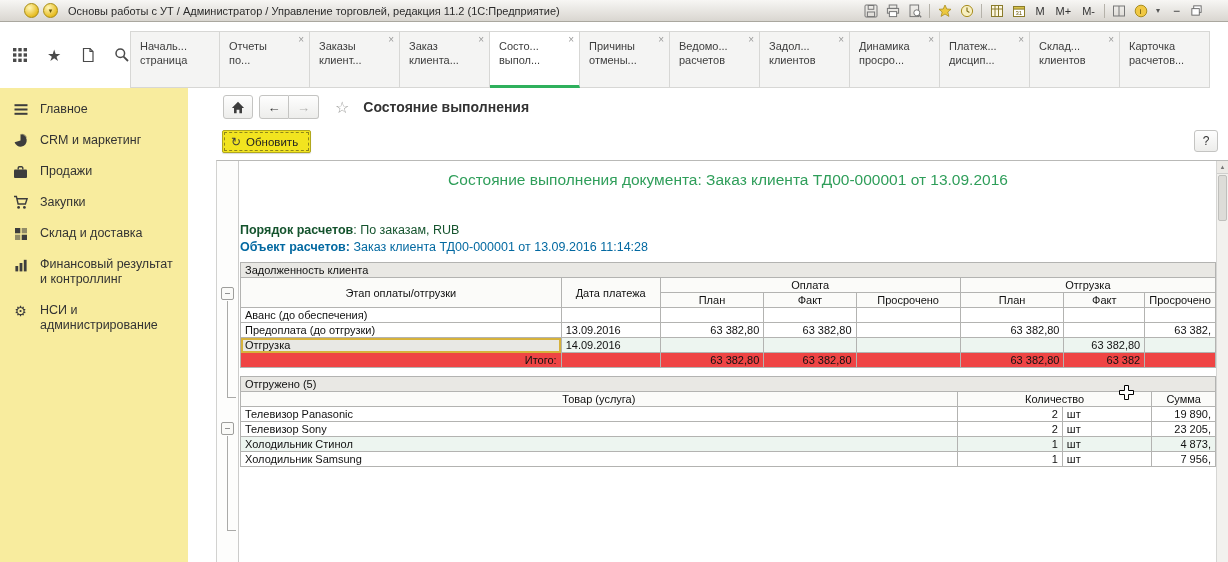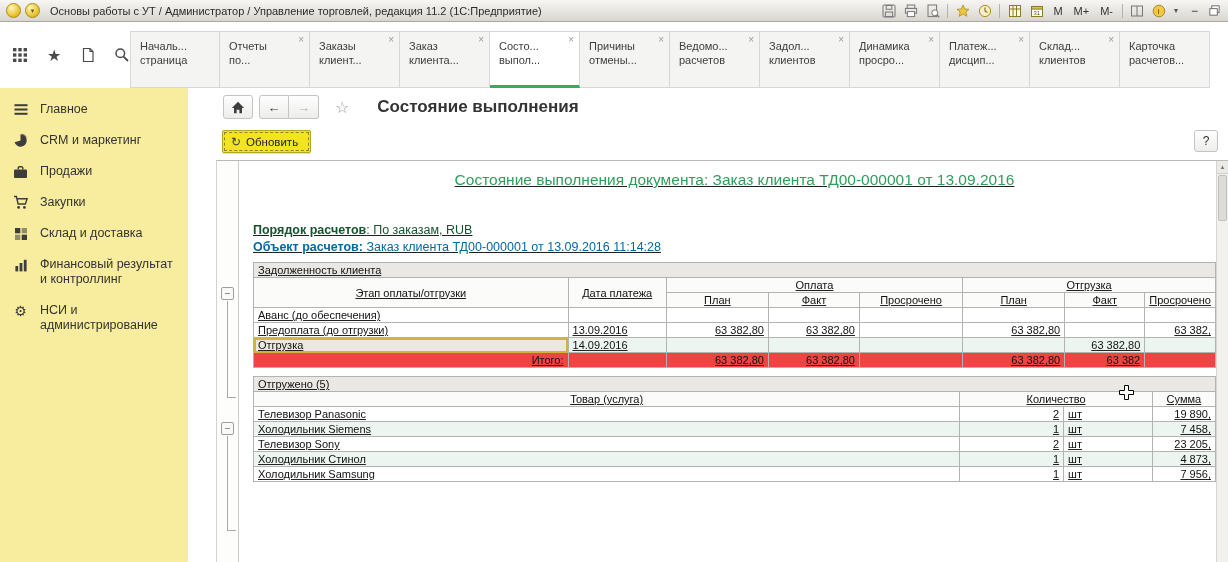--- a/index.html
+++ b/index.html
@@ -3,21 +3,21 @@
 <meta charset="utf-8">
 <style>
   * { box-sizing: border-box; margin:0; padding:0; }
   html,body { width:1228px; height:562px; overflow:hidden; }
   body { font-family:"Liberation Sans", sans-serif; background:#fff; color:#222; }
   .app { position:relative; width:1228px; height:562px; background:#fff; }
 
   
   .titlebar { position:absolute; top:0; left:0; right:0; height:22px;
     background:linear-gradient(#f7f6f4,#d9d6d0); border-bottom:1px solid #aaa79f;
-    display:flex; align-items:center; padding:0 6px; font-size:11px; color:#2b2b2b; }
+    display:flex; align-items:center; padding:0 24px; font-size:11px; color:#2b2b2b; }
   .roundbtn { width:15px; height:15px; border-radius:50%; margin-right:4px;
     background:radial-gradient(circle at 35% 30%, #fff6b8, #e7bd24 70%, #c79c12);
     border:1px solid #a88d14; display:inline-flex; align-items:center; justify-content:center;
     font-size:7px; color:#6d5a07; }
   .tb-title { margin-left:6px; white-space:nowrap; overflow:hidden; flex:0 1 auto; }
   .tb-icons { margin-left:auto; display:flex; align-items:center; gap:7px; }
   .tb-icons .sep { width:1px; height:14px; background:#b5b2aa; }
   .tb-ico { width:15px; height:15px; display:inline-flex; align-items:center; justify-content:center; }
   .mbtn { font-size:11px; color:#333; padding:0 2px; }
   .tb-caret { font-size:8px; color:#555; }
@@ -51,21 +51,21 @@
   
   .navrow { position:absolute; top:0; left:0; right:0; height:38px; display:flex;
     align-items:center; padding-left:15px; gap:6px; }
   .navbtn { height:24px; min-width:30px; border:1px solid #c4c4c2; border-radius:3px;
     background:linear-gradient(#fefefe,#ededeb); display:inline-flex; align-items:center;
     justify-content:center; font-size:13px; color:#333; }
   .navgroup { display:flex; }
   .navgroup .navbtn:first-child { border-radius:3px 0 0 3px; }
   .navgroup .navbtn:last-child { border-radius:0 3px 3px 0; border-left:none; color:#b0b0ae; }
   .fav-star { font-size:16px; color:#9a9a98; margin:0 4px 0 10px; }
-  .page-title { font-size:17px; font-weight:bold; color:#333; margin-left:18px; }
+  .page-title { font-size:14px; font-weight:bold; color:#333; margin-left:4px; }
 
   
   .toolrow { position:absolute; top:38px; left:0; right:0; height:34px; }
   .refresh-btn { position:absolute; left:14px; top:4px; height:23px; padding:0 12px 0 8px;
     background:#f2e41f; border:1px solid #b1a81e; border-radius:2px; display:inline-flex;
     align-items:center; gap:5px; font-size:11.5px; color:#222;
     outline:1px dashed #8f861a; outline-offset:-3px; box-shadow:0 1px 1px rgba(0,0,0,.15); }
   .refresh-glyph { font-size:12px; color:#3c3c3c; }
   .help-btn { position:absolute; right:10px; top:4px; width:24px; height:22px;
     border:1px solid #c4c4c2; border-radius:3px; background:linear-gradient(#fefefe,#ededeb);
@@ -76,21 +76,21 @@
     border-top:1px solid #b9b9b7; border-left:1px solid #d2d2d0; }
   .gutter { position:absolute; left:0; top:0; bottom:0; width:22px; background:#fdfdfc;
     border-right:1px solid #cccccb; }
   .grpbox { position:absolute; left:4px; width:13px; height:13px; background:#fafaf8;
     border:1px solid #9e9e9c; border-radius:2px; font-size:9px; line-height:11px;
     text-align:center; color:#555; }
   .grpline { position:absolute; background:#aaaaa8; width:1px; left:10px; }
   .grpelbow { position:absolute; background:#aaaaa8; height:1px; left:10px; width:9px; }
 
   .sheet { position:absolute; left:23px; top:0; right:12px; bottom:0; overflow:hidden;
-    background:#fff; padding-left:13px;text-decoration:underline; }
+    background:#fff; padding-left:0; }
   .rpt-title { margin-top:10px; text-align:center; font-size:15.5px; color:#2f9e5a; }
   .rpt-info1 { margin-top:34px; font-size:12.5px; color:#14532d; }
   .rpt-info2 { margin-top:3px; font-size:12.5px; color:#0369a1; }
   .rpt-info1 b, .rpt-info2 b { font-weight:bold; }
 
   table.rpt { border-collapse:collapse; table-layout:fixed; margin-top:8px; }
   table.rpt td, table.rpt th { border:1px solid #b3b3b1; font-size:11px; font-weight:normal;
     padding:1px 4px; height:15px; white-space:nowrap; overflow:hidden; color:#111; }
   .bandrow td { background:#e9e8e4; font-size:12.5px; color:#222; padding:2px 5px; height:19px; }
   .hdr { background:#fbfbf9; text-align:center; font-size:10.5px; color:#222; }
@@ -494,26 +494,20 @@
               <th class="hdr">Товар (услуга)</th>
               <th class="hdr" colspan="2">Количество</th>
               <th class="hdr">Сумма</th>
             </tr>
             <tr>
               <td>Телевизор Panasonic</td>
               <td class="num">2</td>
               <td>шт</td>
               <td class="num">19 890,</td>
             </tr>
-            <tr class="tint">
-              <td>Холодильник Siemens</td>
-              <td class="num">1</td>
-              <td>шт</td>
-              <td class="num">7 458,</td>
-            </tr>
             <tr>
               <td>Телевизор Sony</td>
               <td class="num">2</td>
               <td>шт</td>
               <td class="num">23 205,</td>
             </tr>
             <tr class="tint">
               <td>Холодильник Стинол</td>
               <td class="num">1</td>
               <td>шт</td>

